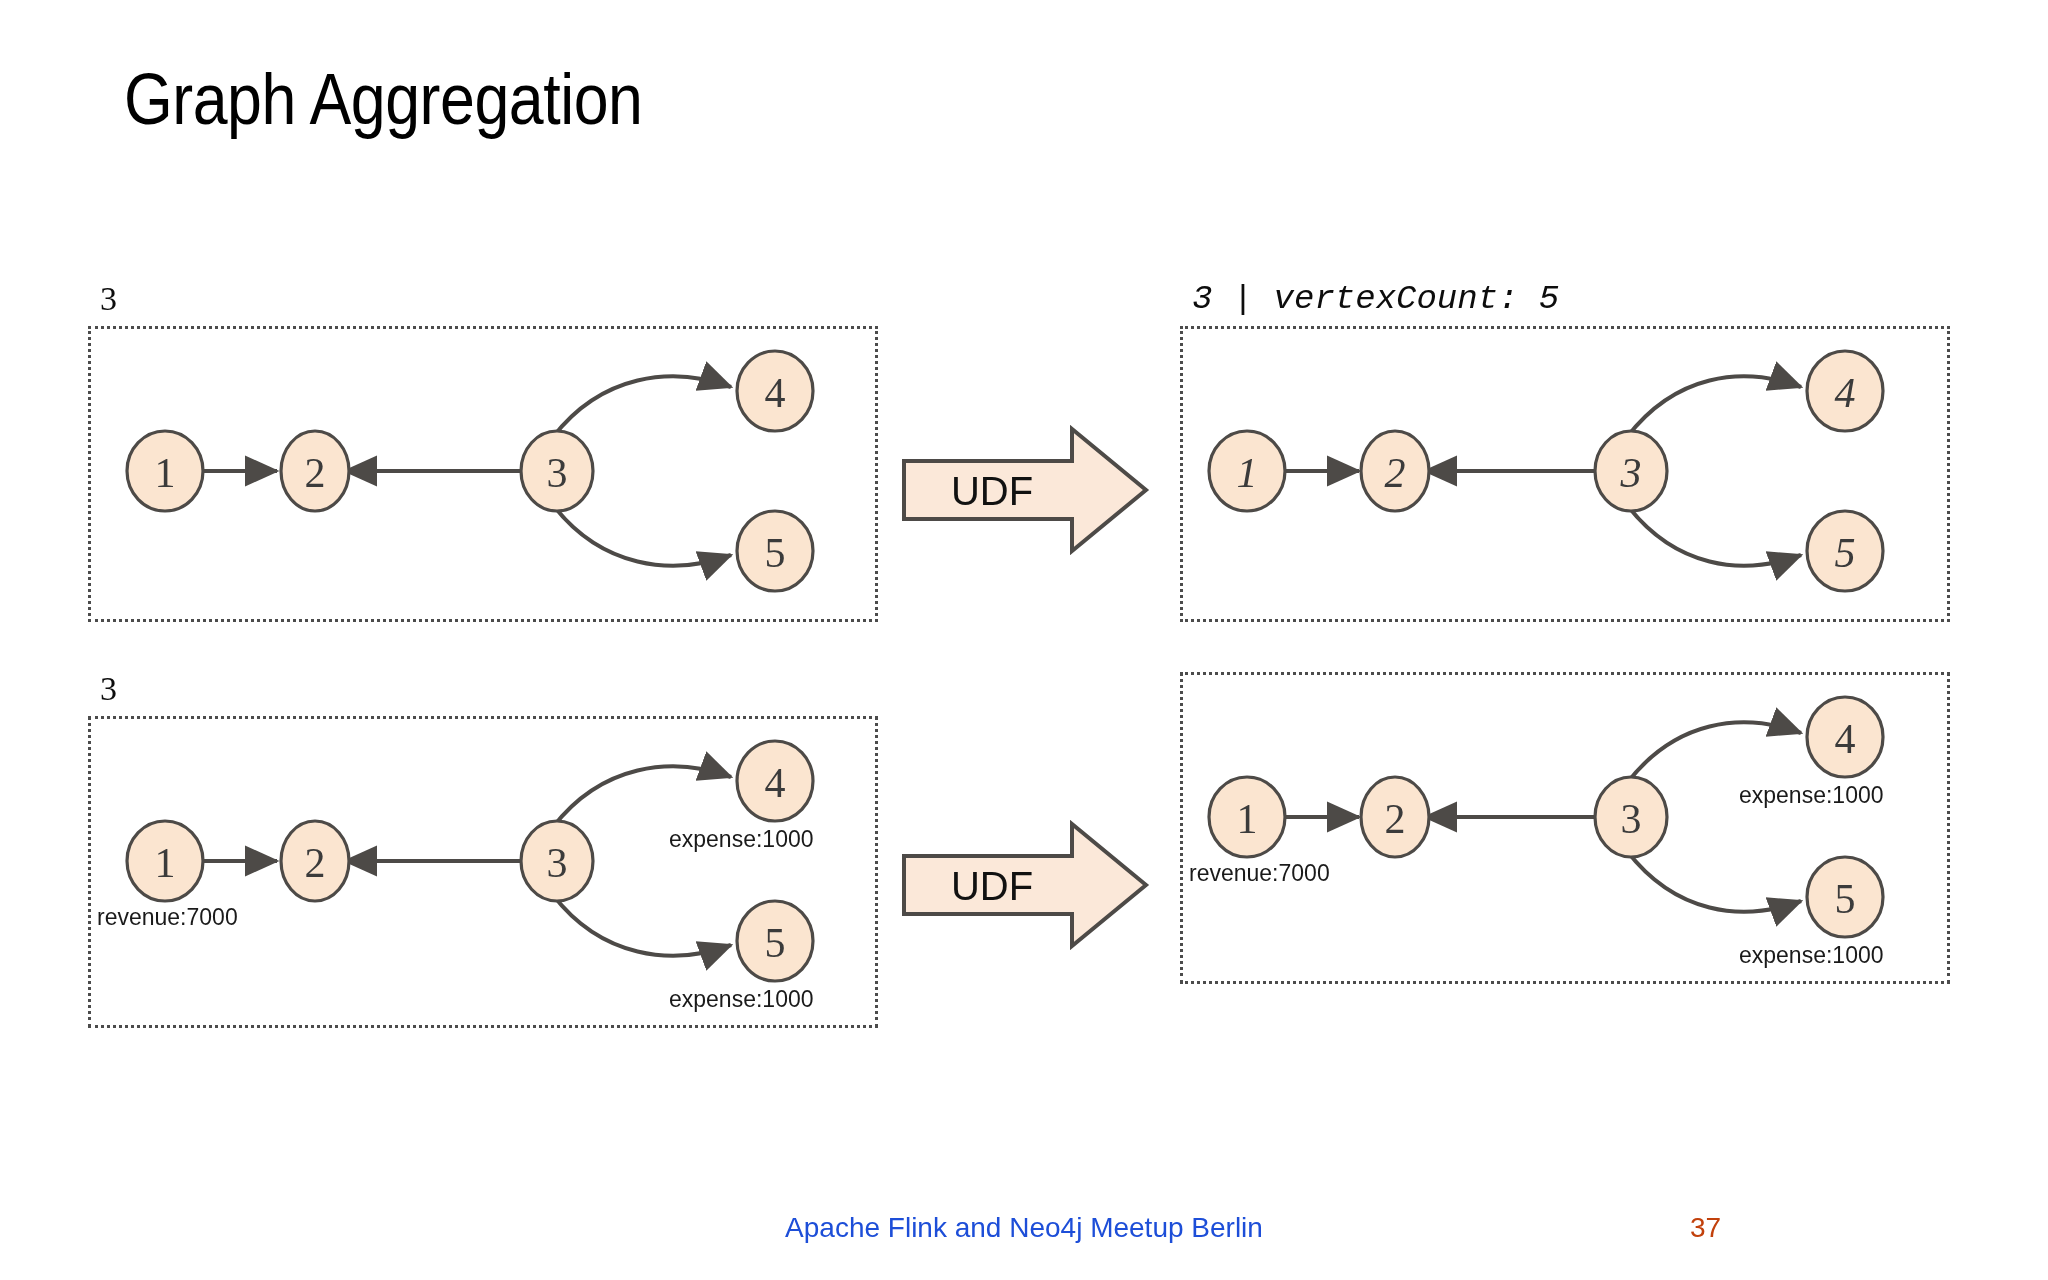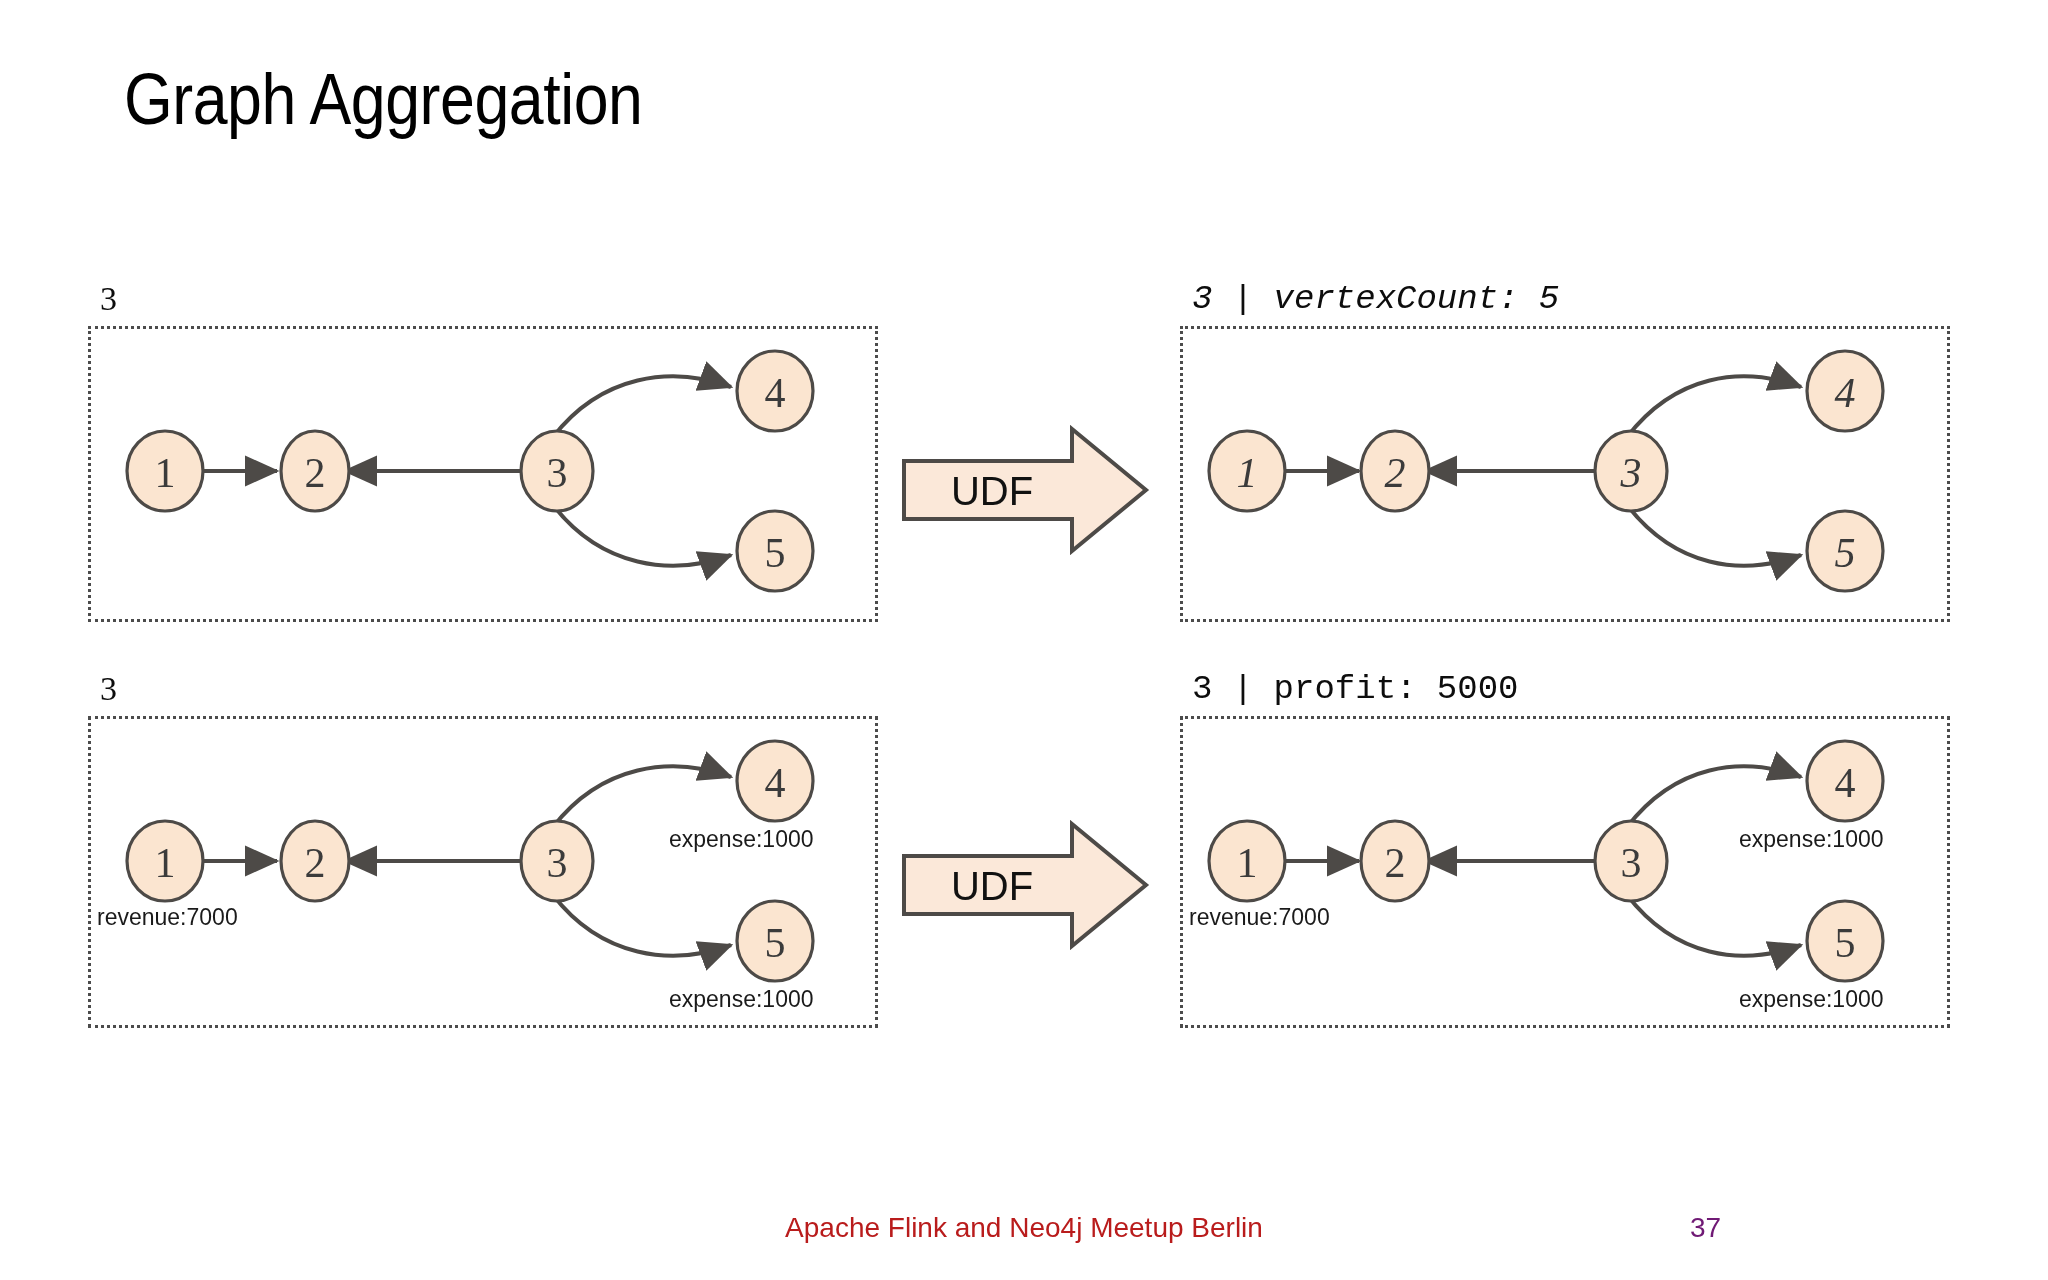--- a/index.html
+++ b/index.html
@@ -100,29 +100,29 @@
 
   
   .footer-text {
     position: absolute;
     left: 0;
     right: 0;
     top: 1212px;
     text-align: center;
     font-family: "Liberation Sans", sans-serif;
     font-size: 28px;
-    color: #b91c1c;
+    color: #1d4ed8;
   }
   .page-number {
     position: absolute;
     left: 1690px;
     top: 1212px;
     font-family: "Liberation Sans", sans-serif;
     font-size: 28px;
-    color: #701a75;
+    color: #c2410c;
   }
 </style>
 </head>
 <body>
 
 <div class="slide-title">Graph Aggregation</div>
 
 <div class="panel-group" style="left:88px; top:282px;">
   <div class="panel-label plain">3</div>
   <div class="panel-box" style="width:790px; height:296px;">
@@ -234,21 +234,20 @@
       </g>
 
       <text class="prop-text" x="6" y="206">revenue:7000</text>
       <text class="prop-text" x="578" y="128">expense:1000</text>
       <text class="prop-text" x="578" y="288">expense:1000</text>
     </svg>
   </div>
 </div>
 
 <div class="panel-group" style="left:1180px; top:672px;">
-  <div class="panel-label">3 | profit: 5000</div>
   <div class="panel-box" style="width:770px; height:312px;">
     <svg width="764" height="306" viewBox="0 0 764 306">
       <defs>
         <marker id="ah4" markerWidth="9" markerHeight="9" refX="8" refY="4.5" orient="auto" markerUnits="strokeWidth">
           <path d="M0,0.6 L8.6,4.5 L0,8.4 z" fill="#4d4a47"></path>
         </marker>
       </defs>
       <path class="edge-line" d="M 102,142 L 176,142" marker-end="url(#ah4)"></path>
       <path class="edge-line" d="M 412,142 L 242,142" marker-end="url(#ah4)"></path>
       <path class="edge-line" d="M 444,108 C 492,46 558,36 618,58" marker-end="url(#ah4)"></path>

